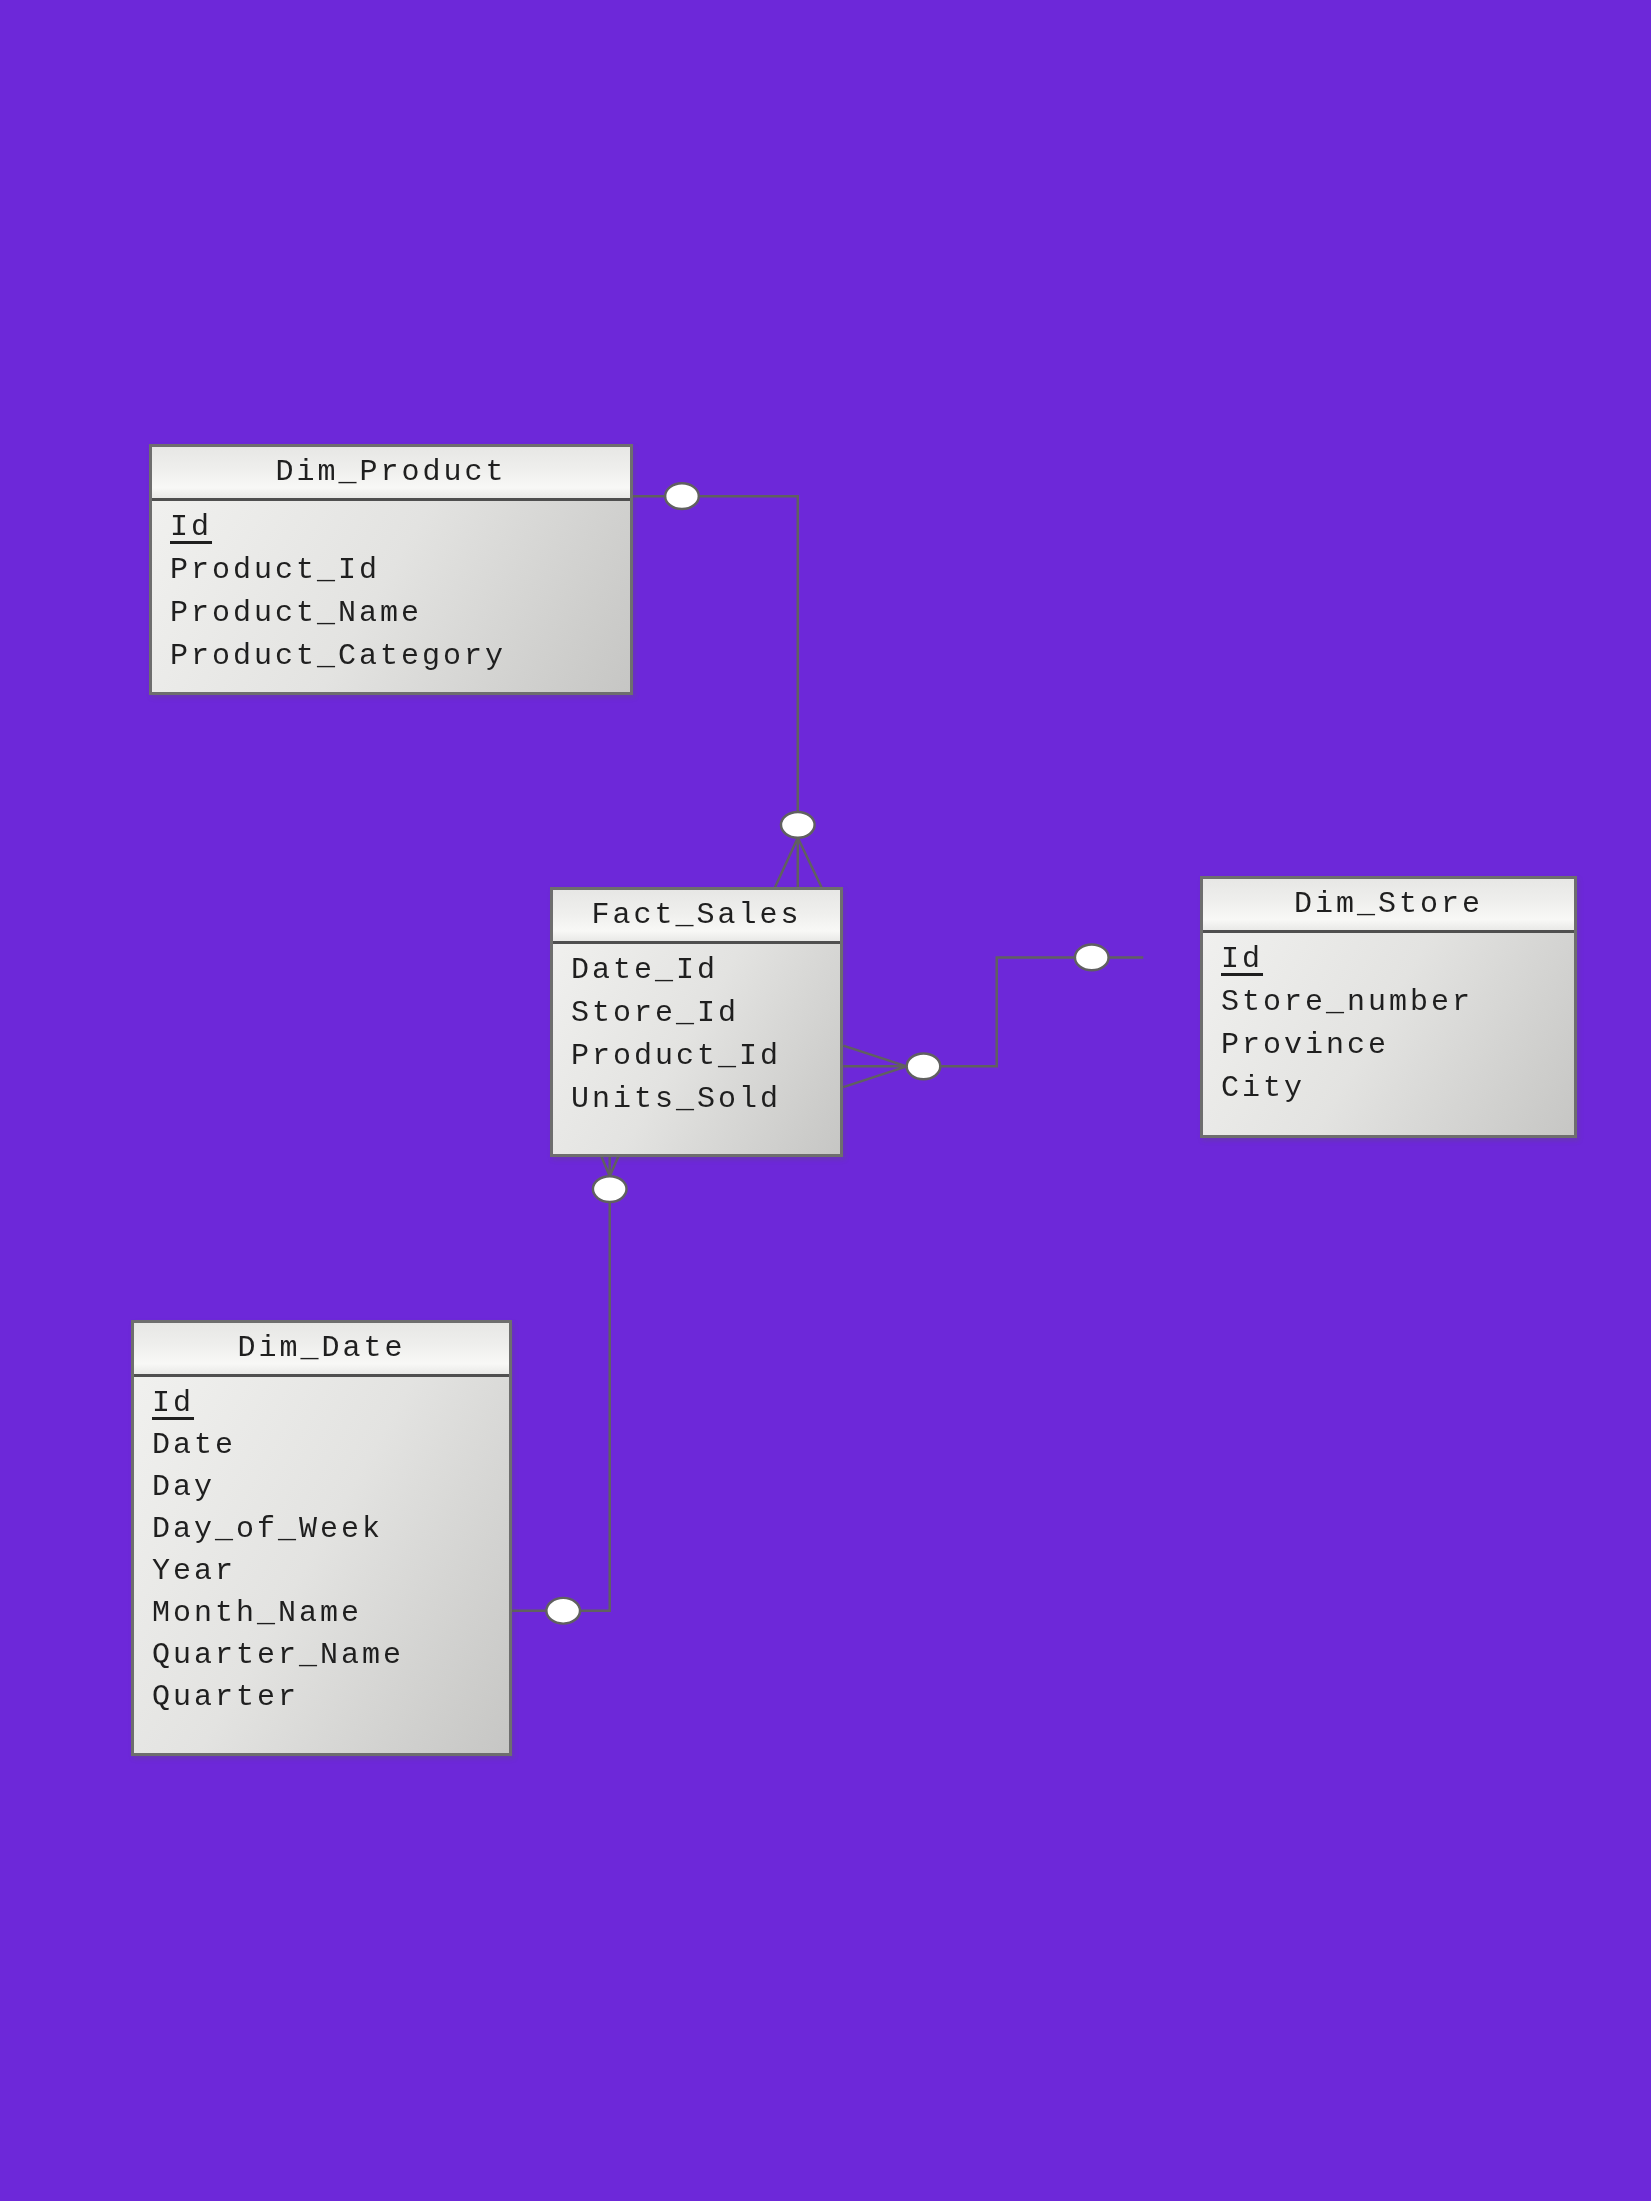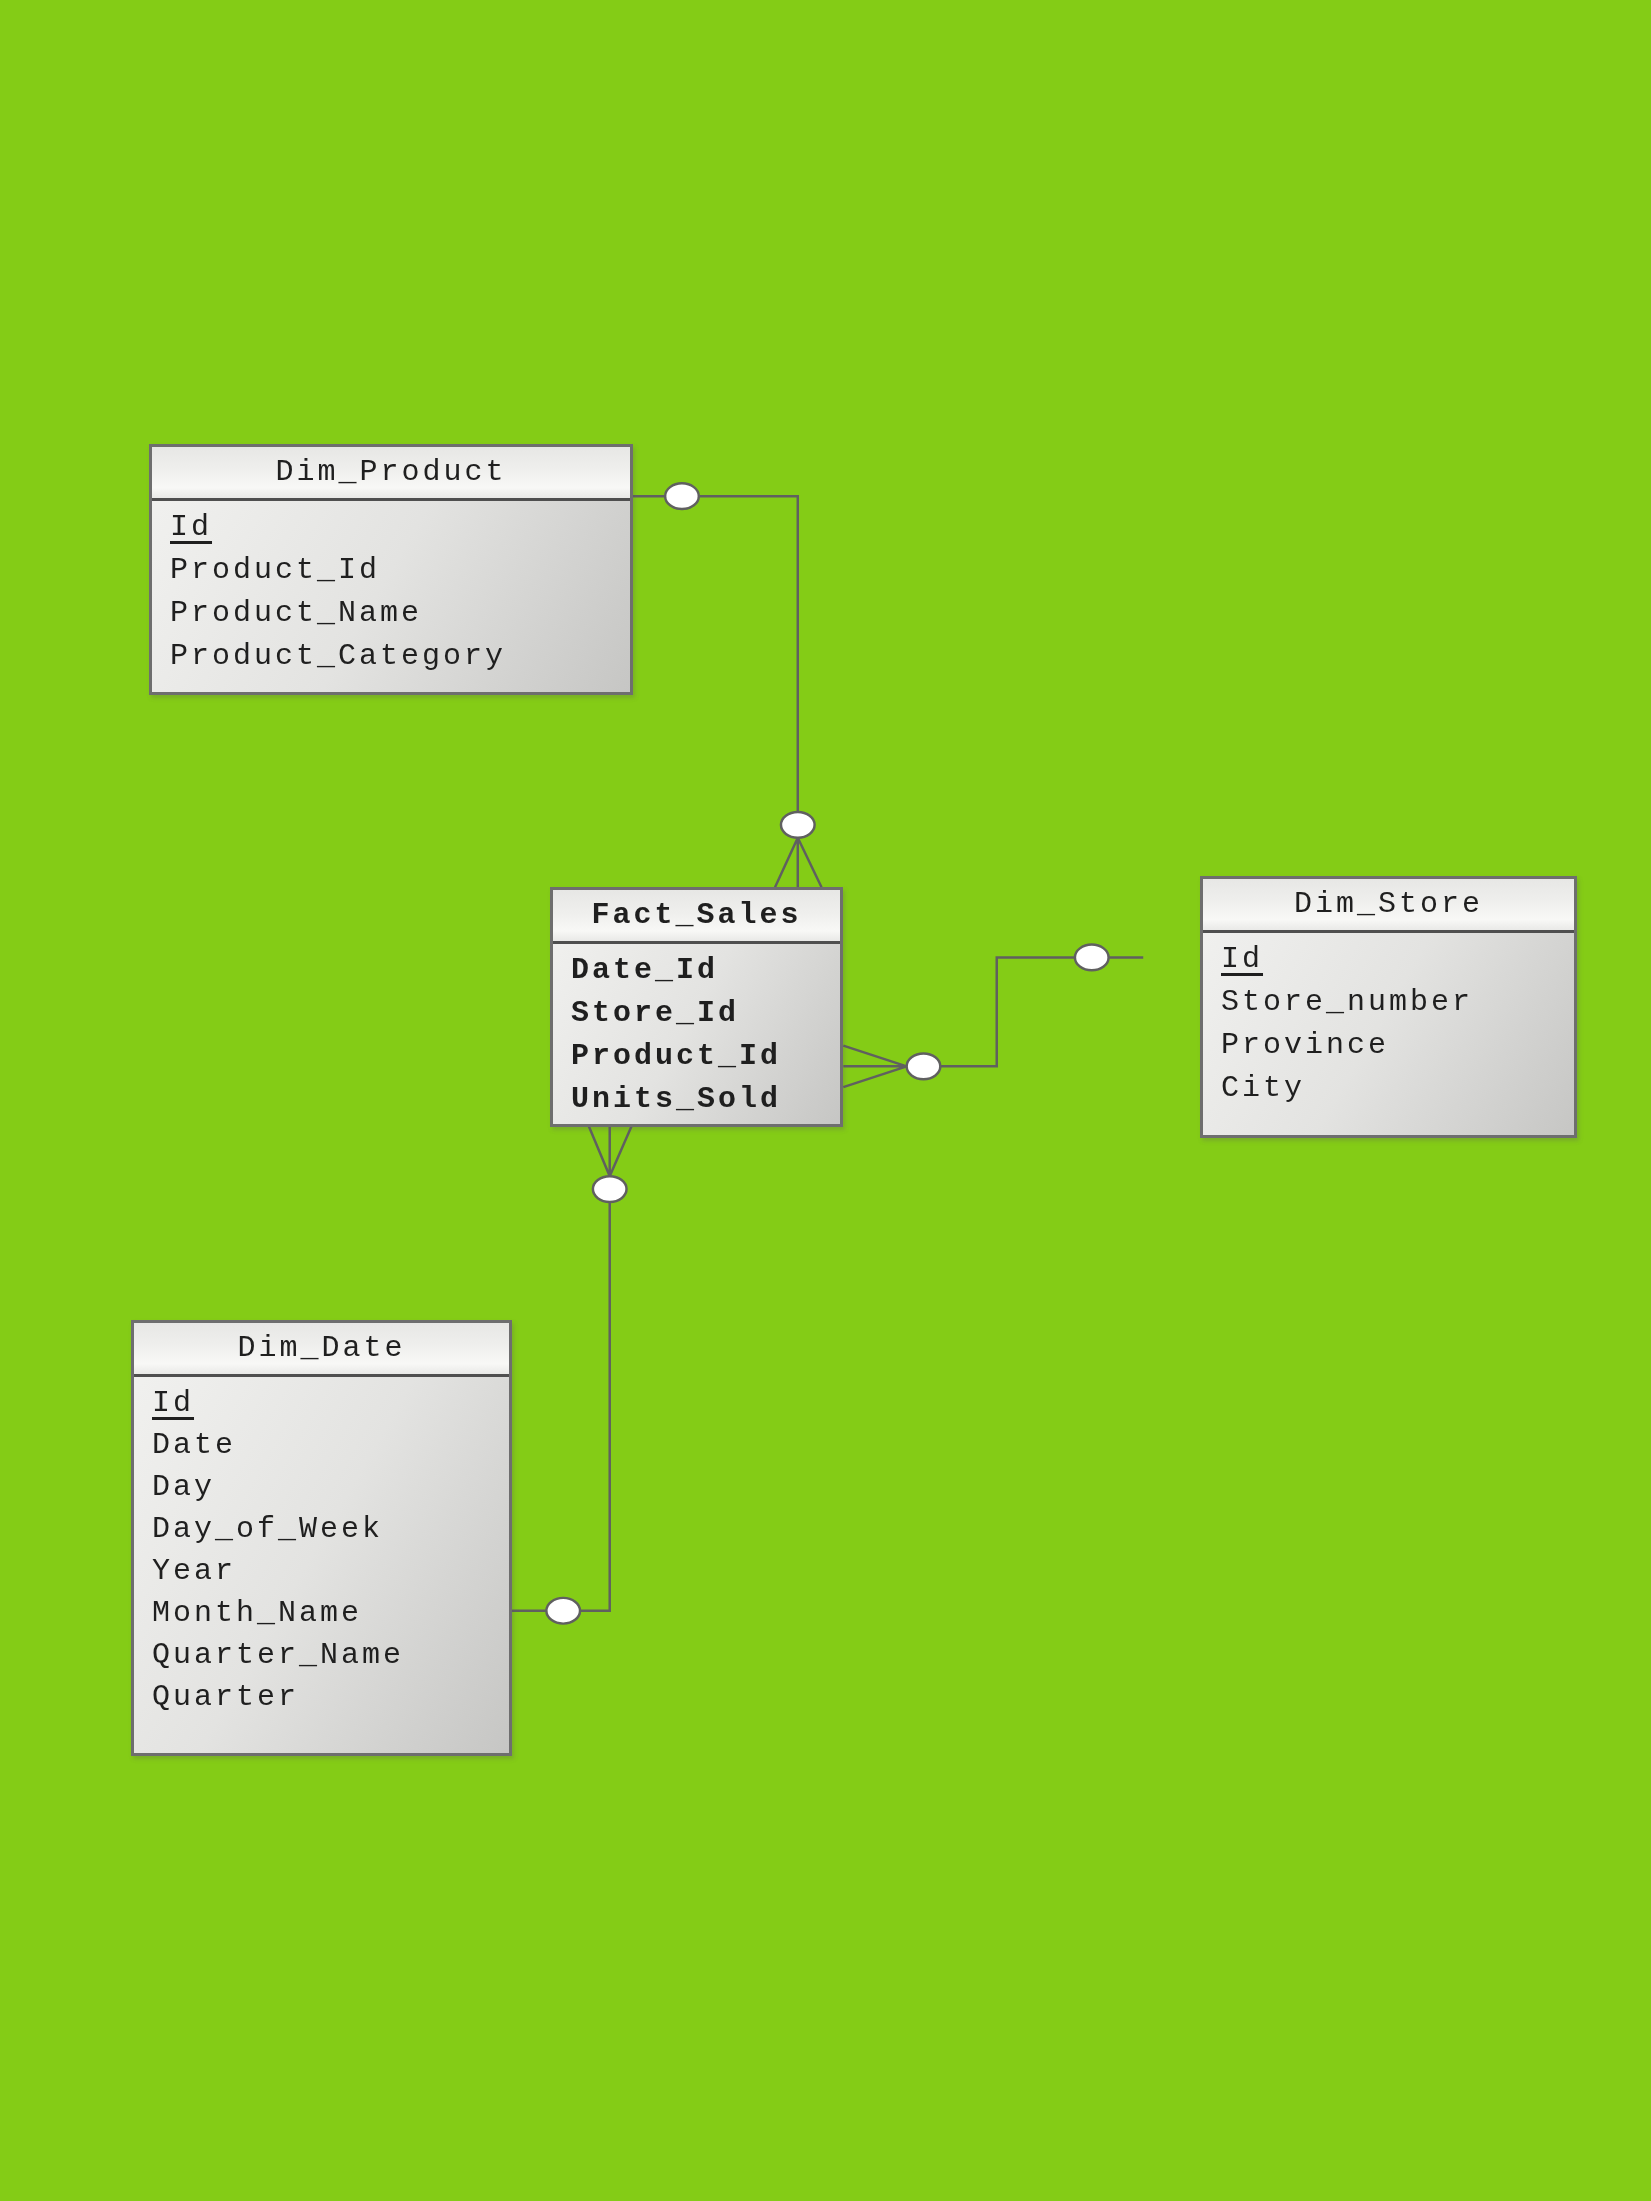--- a/index.html
+++ b/index.html
@@ -8,21 +8,21 @@
     background: #ffffff;
     width: 1651px;
     height: 2202px;
     overflow: hidden;
     font-family: "Liberation Mono", "DejaVu Sans Mono", monospace;
   }
   .canvas {
     position: relative;
     width: 1651px;
     height: 2202px;
-    background: #84cc16;
+    background: #6d28d9;
   }
   svg.connectors {
     position: absolute;
     left: 0; top: 0;
     width: 1651px;
     height: 2202px;
   }
   .connector-line {
     fill: none;
     stroke: #606060;
@@ -62,21 +62,21 @@
     line-height: 43px;
     letter-spacing: 3px;
     white-space: nowrap;
   }
   .field.pk {
     text-decoration: underline;
     text-underline-offset: 6px;
     text-decoration-thickness: 2.5px;
   }
   #entity-dim-product { left: 149px; top: 444px;  width: 484px; height: 251px; }
-  #entity-fact-sales  { left: 550px; top: 887px;  width: 293px; height: 240px; font-weight: bold; }
+  #entity-fact-sales  { left: 550px; top: 887px;  width: 293px; height: 270px; }
   #entity-dim-store   { left: 1200px; top: 876px; width: 377px; height: 262px; }
   #entity-dim-date    { left: 131px; top: 1320px; width: 381px; height: 436px; }
   #entity-dim-date .field { line-height: 42px; }
 </style>
 </head>
 <body>
 
 <div class="canvas">
 
   <svg class="connectors" viewBox="0 0 1668 2224">

